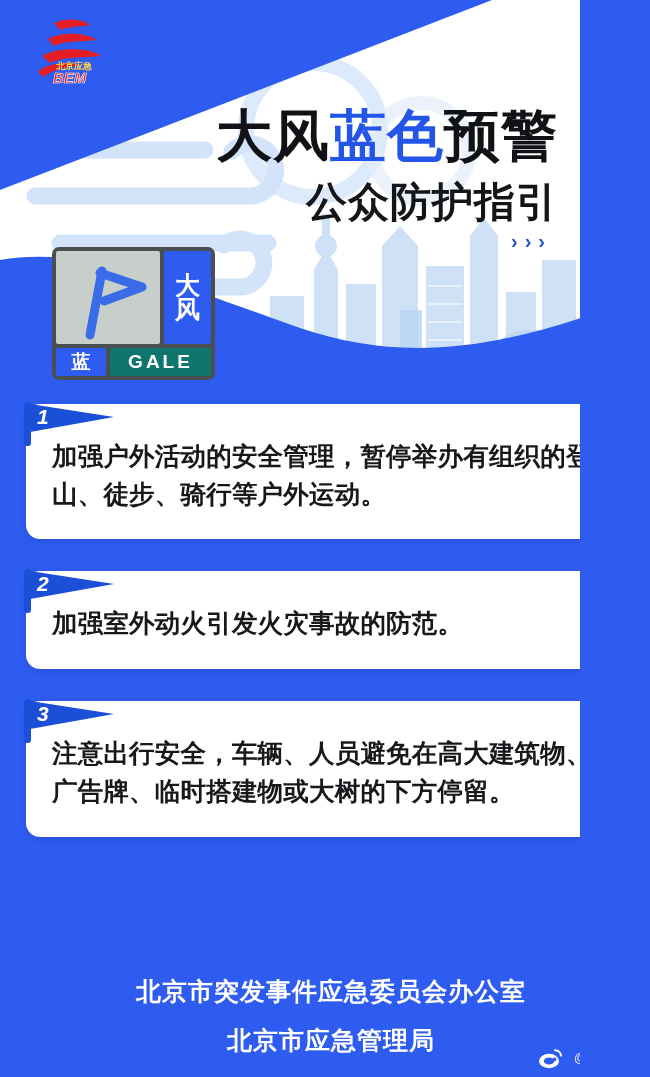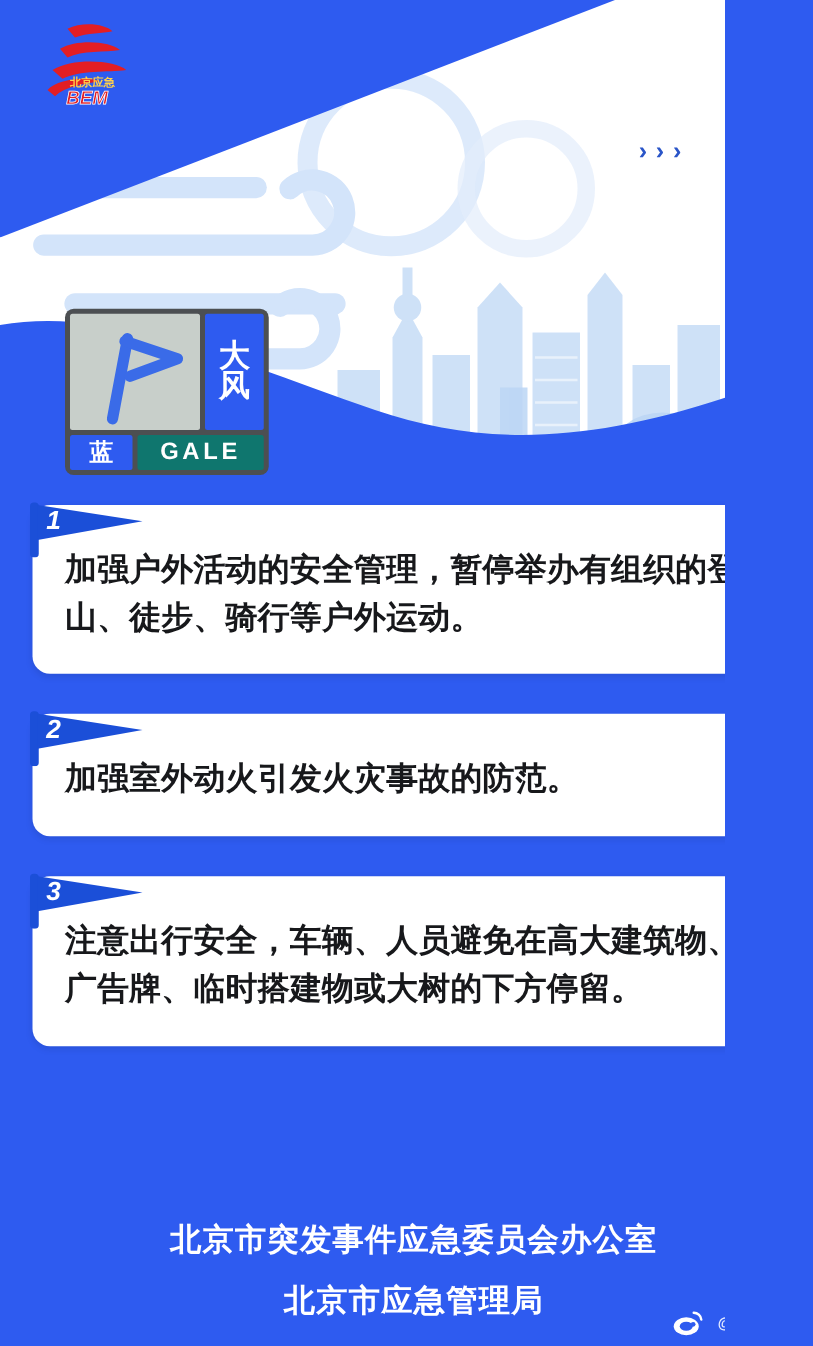--- a/index.html
+++ b/index.html
@@ -233,20 +233,24 @@
         </g>
         <g fill="#FFD24A" font-size="9" font-weight="bold" font-family="Liberation Sans, sans-serif">
           <text x="30" y="60">北京应急</text>
         </g>
         <text x="27" y="74" fill="#E31E24" stroke="#ffffff" stroke-width="0.6" font-size="15" font-weight="bold" font-style="italic" font-family="Liberation Sans, sans-serif">BEM</text>
       </svg>
     </div>
   </div>
 
   <div class="title-wrap">
+    <div class="main-title">
+      <span>大风</span><span class="hl">蓝色</span><span>预警</span>
+    </div>
+    <div class="sub-title">公众防护指引</div>
     <div class="chevrons">›››</div>
   </div>
 
   <div class="signal">
     <div class="sig-flagbox">
       <svg width="104" height="93" viewBox="0 0 104 93" fill="none">
         <g stroke="#3A6BE8" stroke-width="9" stroke-linejoin="round" stroke-linecap="round" fill="none">
           <path d="M34 84 L46 20"></path>
           <path d="M44 22 L86 36 L48 50"></path>
         </g>

